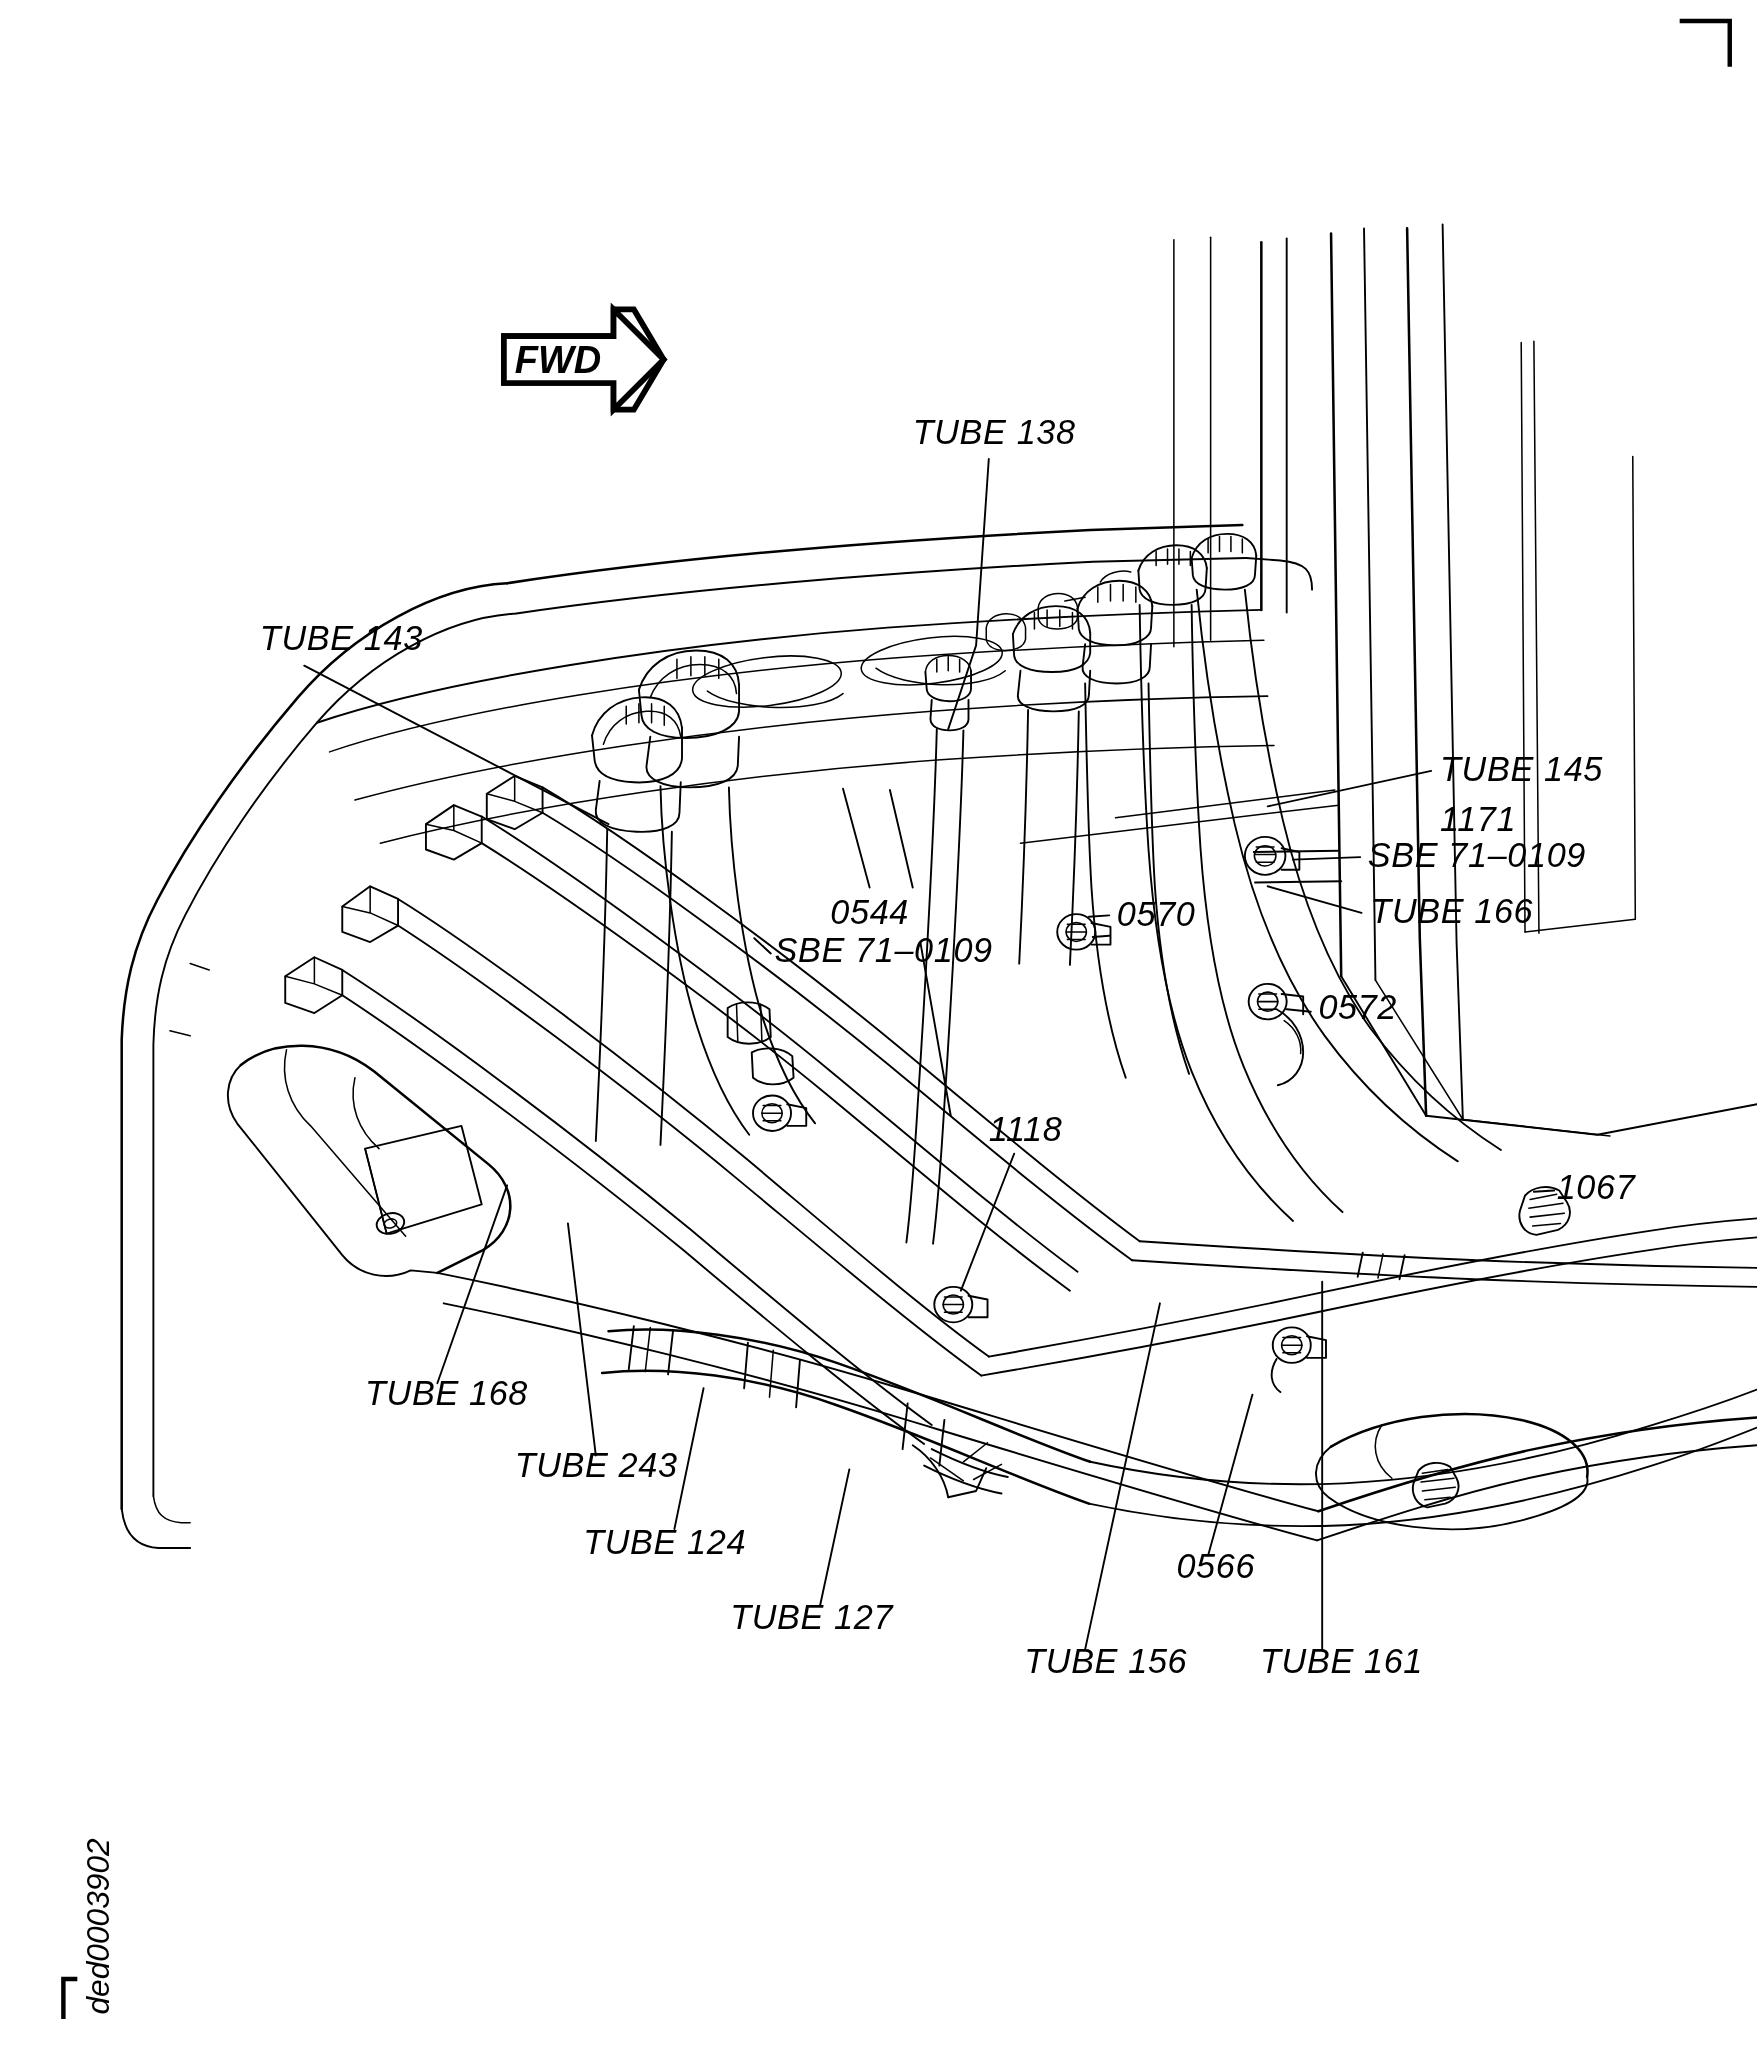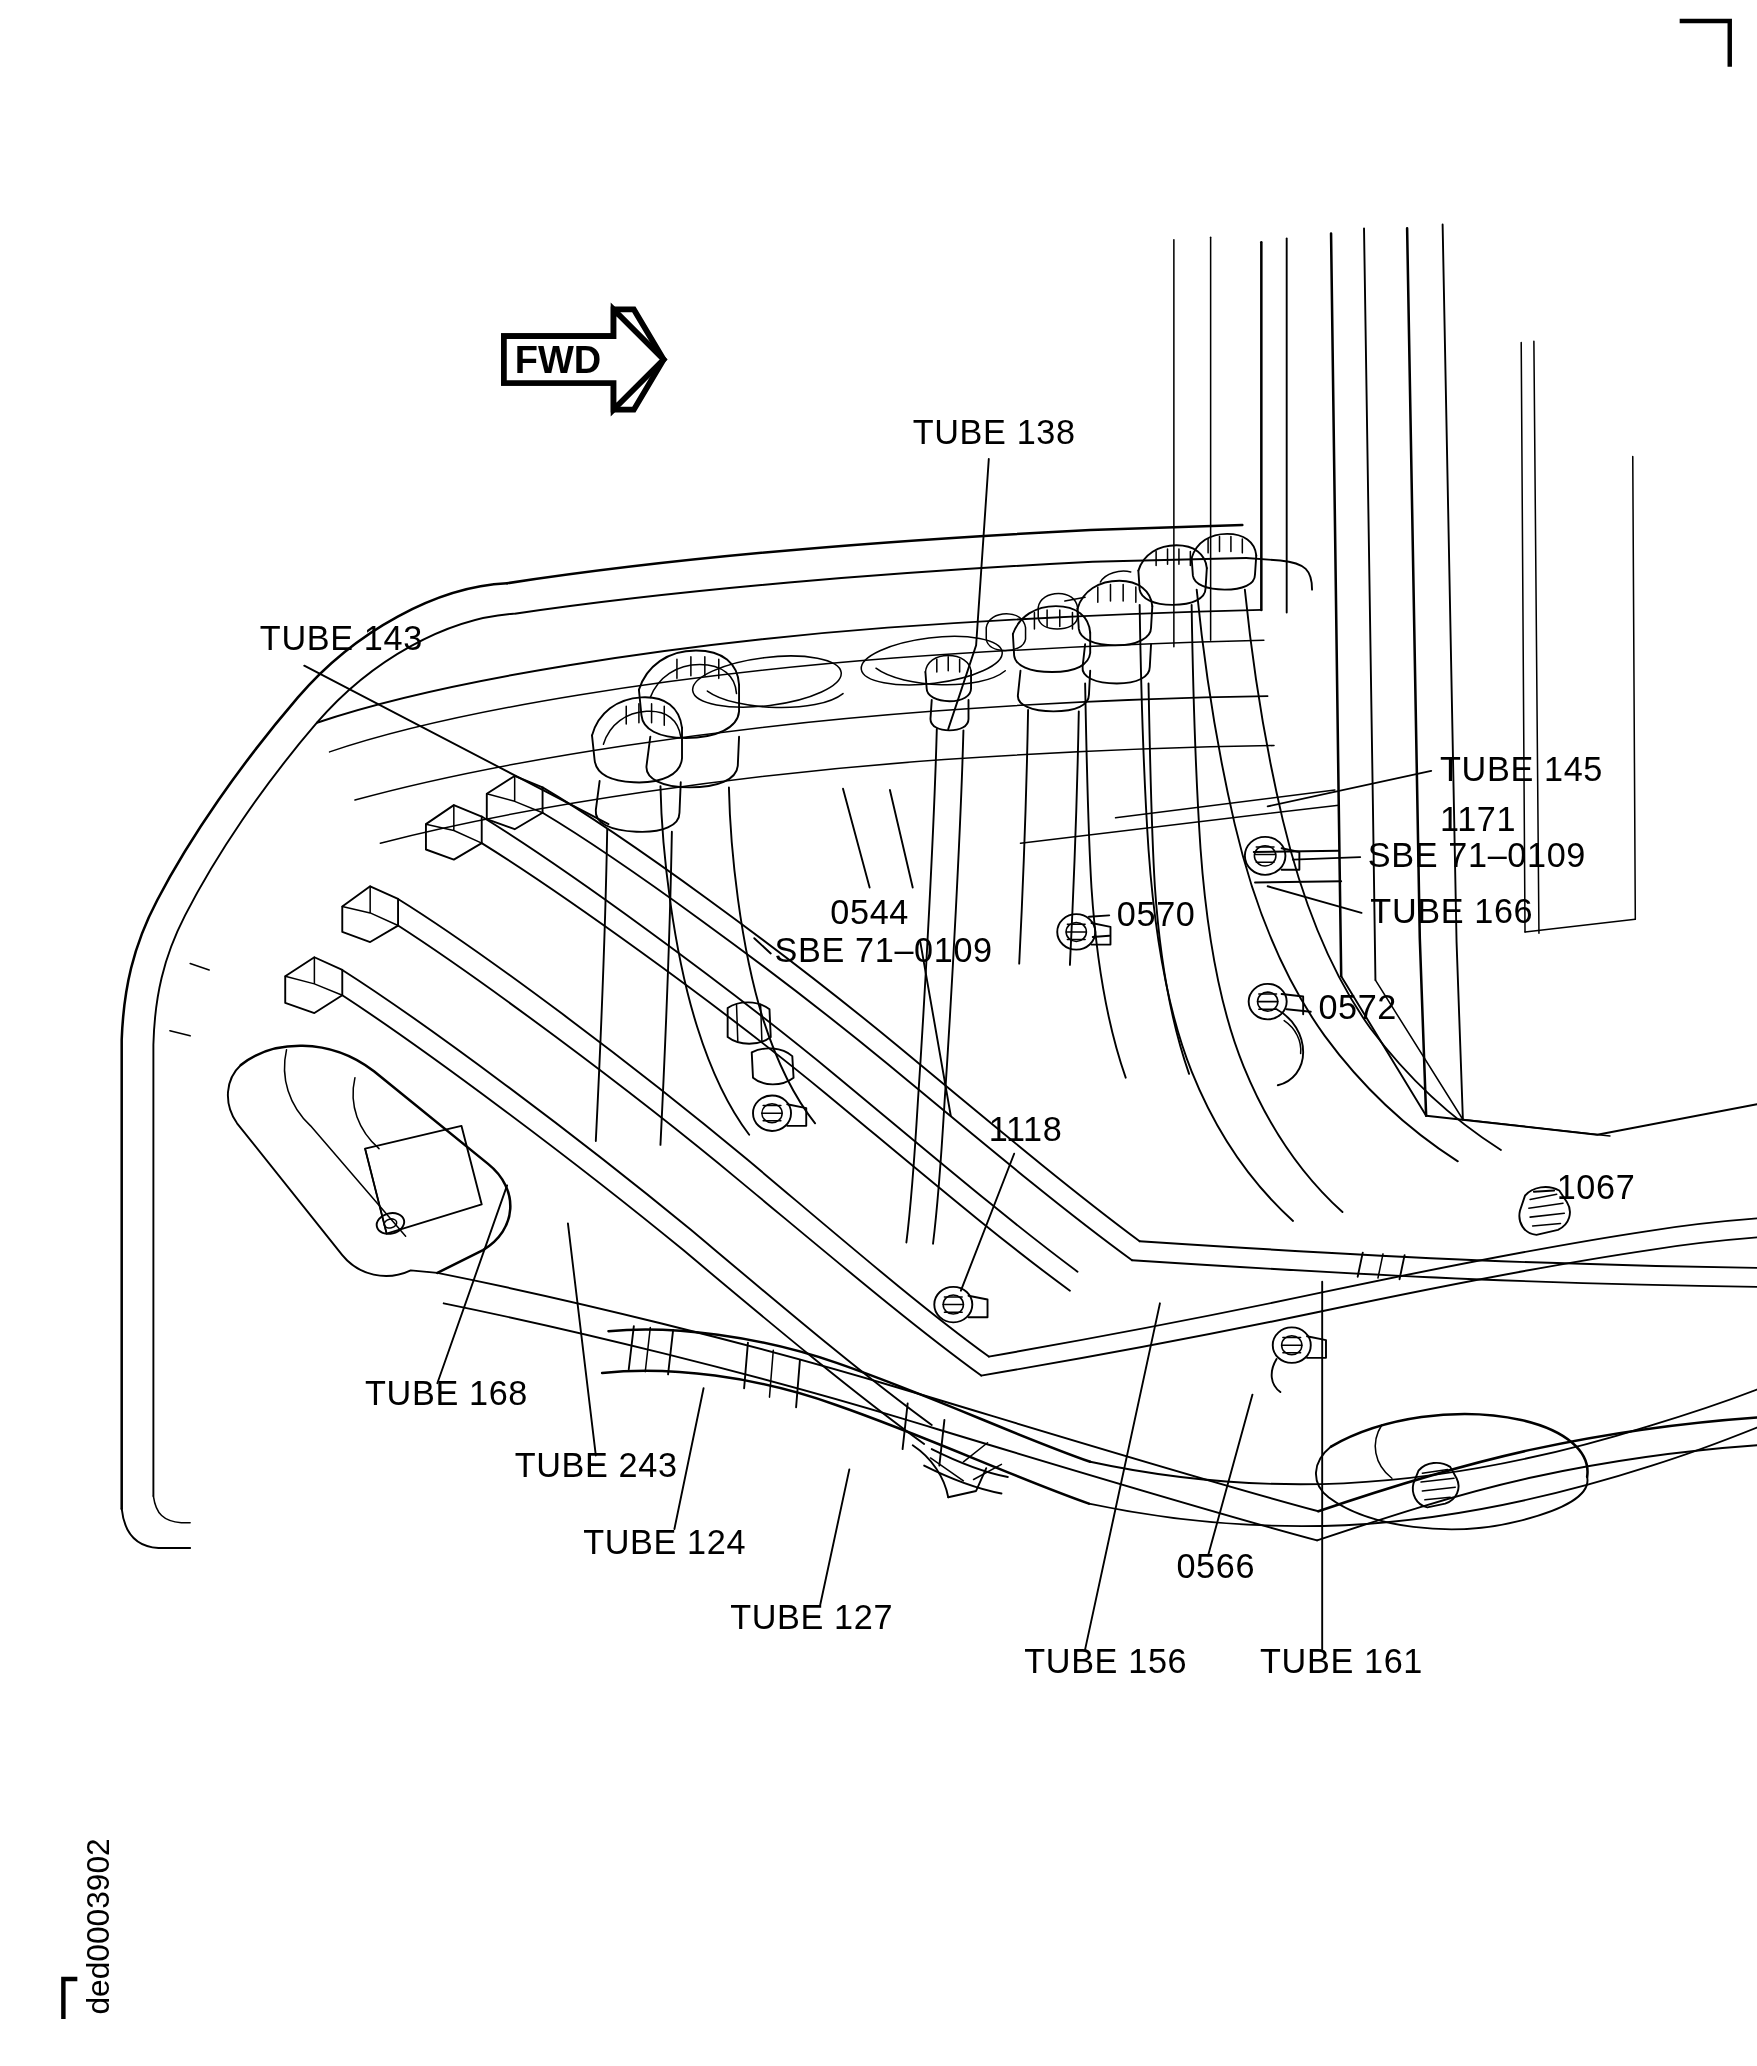--- a/index.html
+++ b/index.html
@@ -9,20 +9,21 @@
   }
   body {
     font-family: "Liberation Sans", sans-serif;
   }
   #page {
     position: relative;
     width: 1757px;
     height: 2066px;
     background: #ffffff;
     overflow: hidden;
+    font-style: italic;
   }
   #page svg {
     position: absolute;
     top: 0;
     left: 0;
     width: 1757px;
     height: 2066px;
   }
   .lbl {
     font-family: "Liberation Sans", sans-serif;

